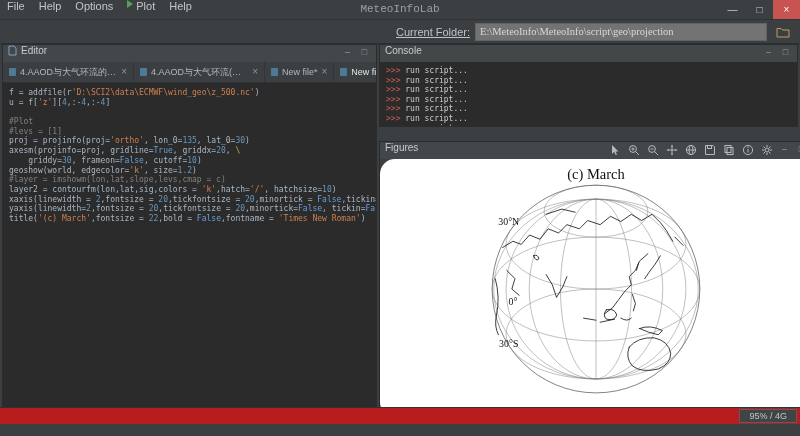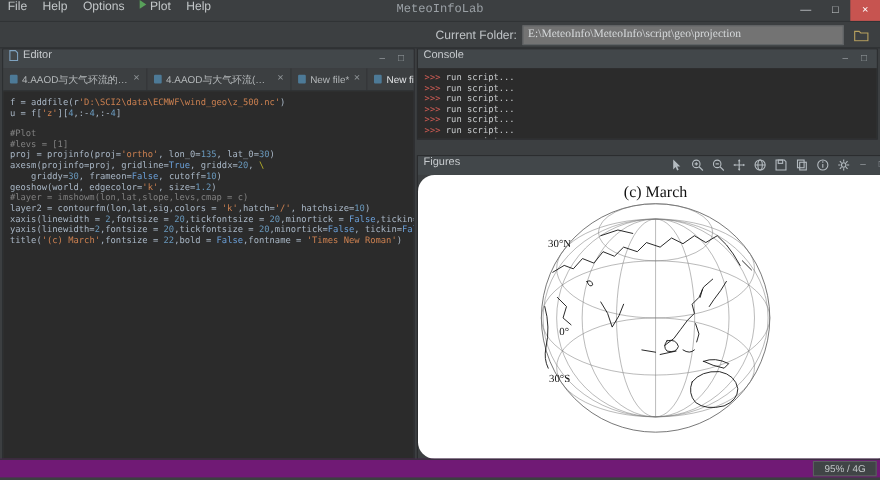--- a/index.html
+++ b/index.html
@@ -8,21 +8,21 @@
   .titlebar{height:19px;display:flex;align-items:stretch;background:#3c3f41;border-bottom:1px solid #303335;position:relative;}
   .menus{display:flex;align-items:stretch;}
   .menu-item{padding:0 7px;font-size:11px;color:#c2c6c8;display:flex;align-items:flex-start;gap:3px;cursor:default;}
   .apps-tri{width:0;height:0;border-left:6px solid #58a05a;border-top:4px solid transparent;border-bottom:4px solid transparent;}
   .win-title{position:absolute;left:50%;transform:translateX(-50%);line-height:19px;font-size:11px;color:#9aa0a5;font-family:Liberation Mono, monospace;}
   .win-controls{margin-left:auto;display:flex;}
   .win-btn{width:27px;text-align:center;line-height:19px;font-size:10px;color:#c9cdd0;}
   .win-btn.close{background:#c75450;color:#fff;}
   
   .toolbar{height:23px;background:#3c3f41;border-bottom:1px solid #2c2f31;display:flex;align-items:center;justify-content:flex-end;padding:0 6px;gap:5px;}
-  .cf-label{font-size:11px;color:#bfc3c6;}
+  .cf-label{font-size:11px;color:#bfc3c6;text-decoration:underline;}
   .cf-input{width:282px;height:16px;background:#737373;border:1px solid #5f6365;color:#d6d9db;font-size:10.5px;padding:0 4px;font-family:Liberation Serif, serif;}
   .folder-btn{width:22px;height:18px;display:flex;align-items:center;justify-content:center;background:transparent;border:none;padding:0;}
   
   .main{position:absolute;top:43px;left:0;right:0;bottom:17px;}
   .panel{position:absolute;background:#3c3f41;border:1px solid #2a2c2e;display:flex;flex-direction:column;box-sizing:border-box;}
   .panel-editor{left:2px;top:1px;width:375px;bottom:1px;}
   .panel-console{left:379px;top:1px;width:419px;height:83px;}
   .panel-figures{left:379px;top:98px;width:435px;bottom:1px;}
   .panel-header{height:17px;display:flex;align-items:flex-start;background:#42474a;padding:0 5px;gap:4px;flex:0 0 auto;}
   .panel-title{font-size:10px;color:#c7cbce;}
@@ -54,21 +54,21 @@
   .ficon svg{stroke:#b4bbc0;fill:none;stroke-width:1;}
   .fig-tabbar{height:18px;background:#3c3f41;border-bottom:1px solid #2e3133;display:flex;align-items:stretch;flex:0 0 auto;}
   .ftab{padding:0 10px;font-size:9.5px;color:#d2d5d7;background:#515658;display:flex;align-items:center;}
   .fig-content{flex:1;background:#ffffff;overflow:hidden;border-radius:15px;}
   .fig-title{font-family:"Liberation Serif","DejaVu Serif",serif;font-size:14px;fill:#111;}
   .fig-label{font-family:"Liberation Serif","DejaVu Serif",serif;font-size:9.5px;fill:#111;}
   .grat{stroke:#777;stroke-width:0.45;fill:none;}
   .limb{stroke:#555;stroke-width:0.7;fill:none;}
   .coast{stroke:#151515;stroke-width:0.8;fill:none;stroke-linejoin:round;stroke-linecap:round;}
   
-  .statusbar{position:absolute;left:0;right:0;bottom:2px;height:17px;background:#701a75;border-top:1px solid #303335;display:flex;align-items:center;justify-content:flex-end;padding:0 3px;box-sizing:border-box;}
+  .statusbar{position:absolute;left:0;right:0;bottom:12px;height:17px;background:#b91c1c;border-top:1px solid #303335;display:flex;align-items:center;justify-content:flex-end;padding:0 3px;box-sizing:border-box;}
   .mem-box{border:1px solid #5a5e60;background:#404446;font-size:9px;color:#c2c6c8;padding:0 9px;height:12px;line-height:12px;}
 </style>
 </head>
 <body>
 
 <div class="titlebar">
   <div class="menus">
     <div class="menu-item">
         <span>File</span>
       </div>

